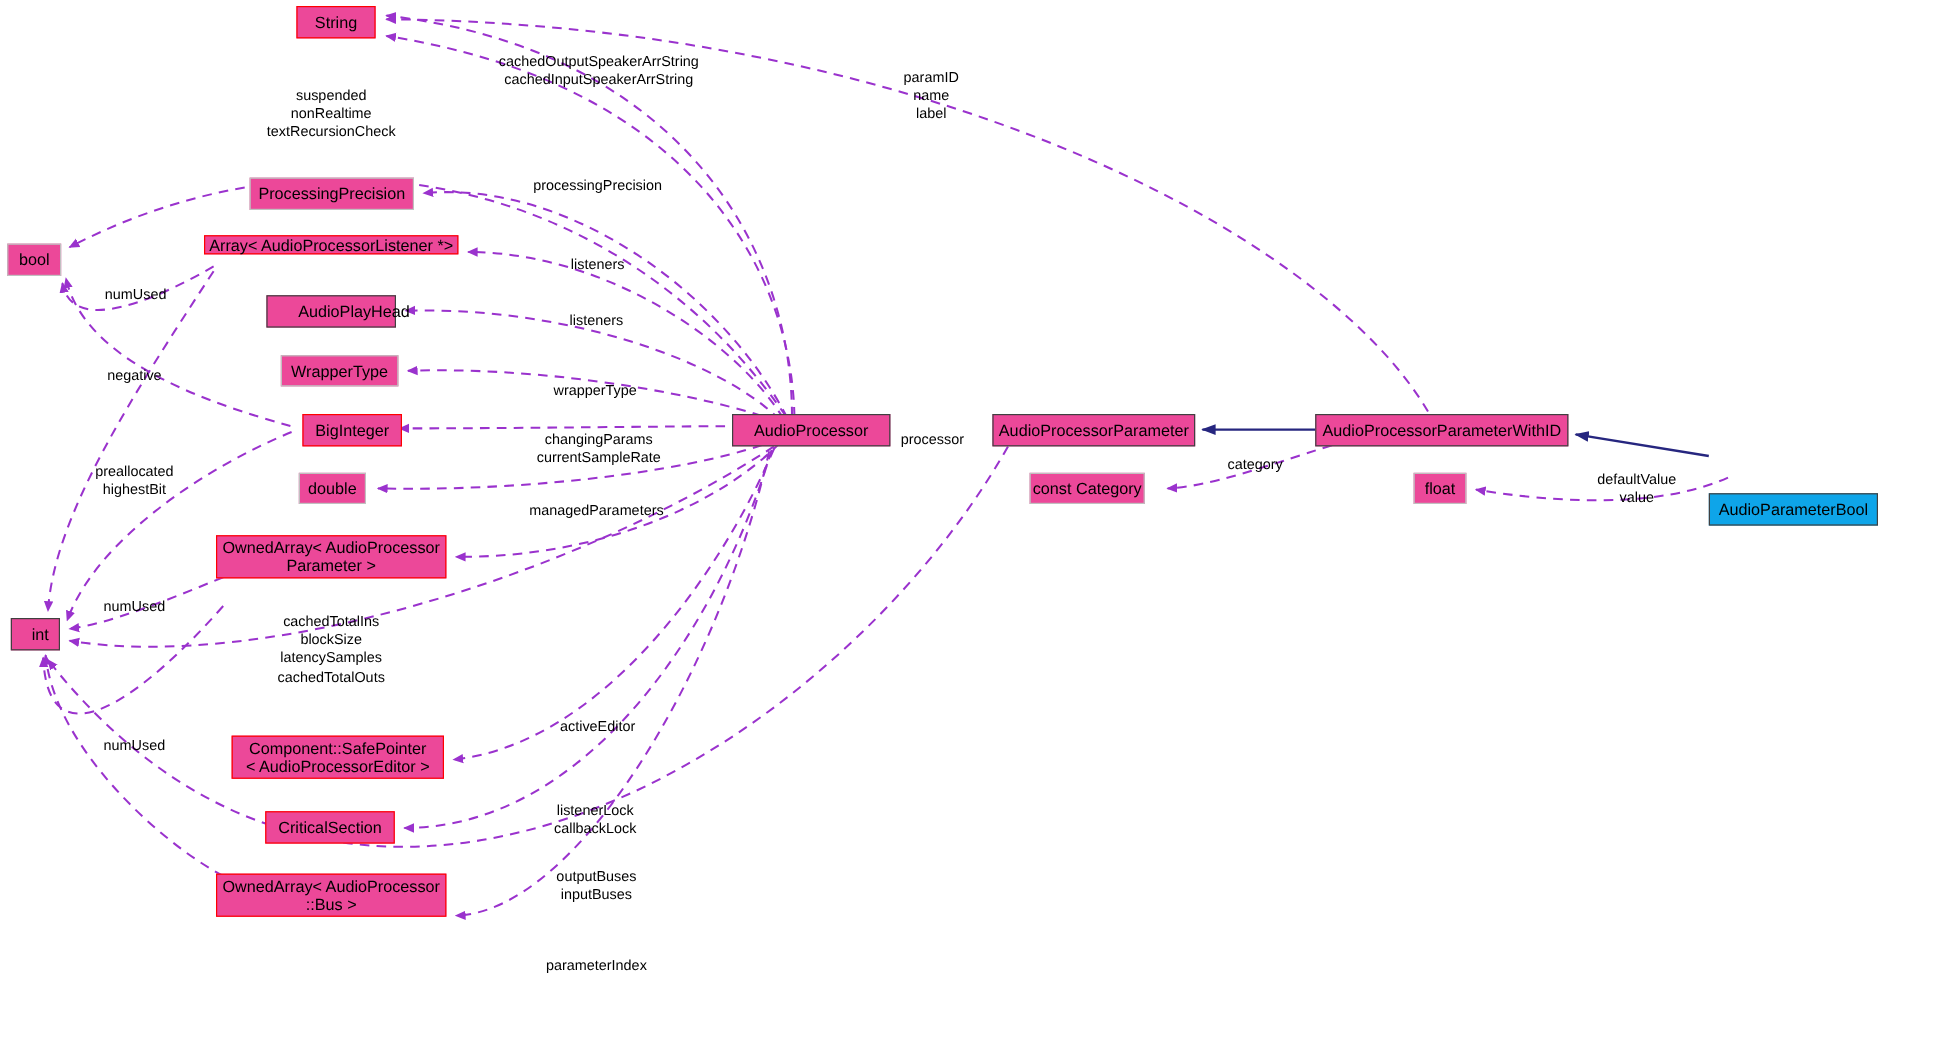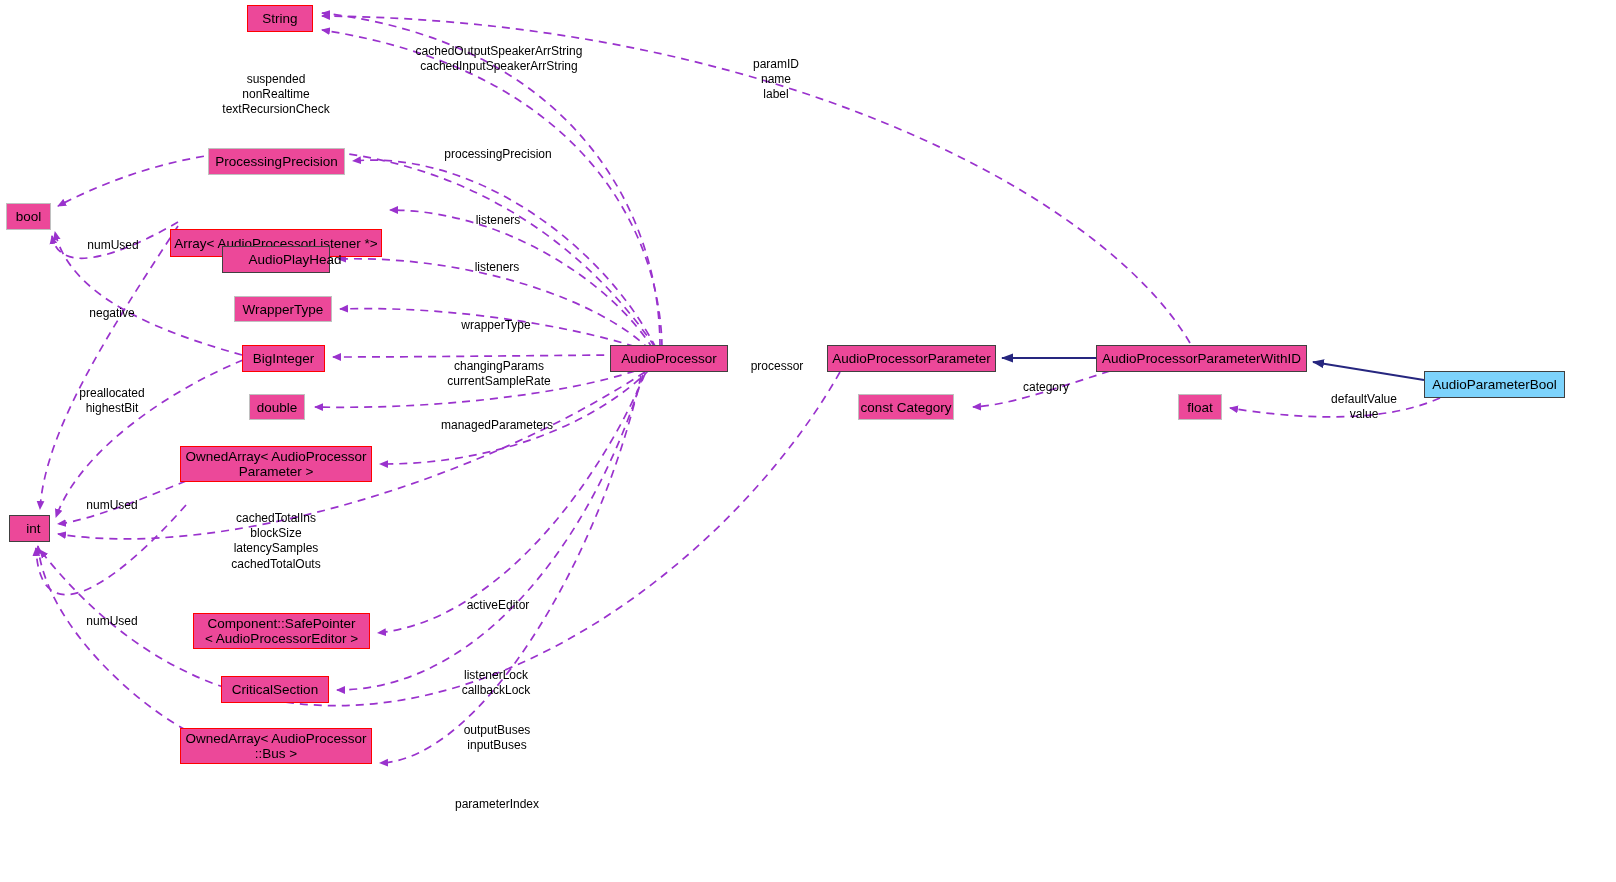--- a/index.html
+++ b/index.html
@@ -34,21 +34,21 @@
     font-size: 13.5px;
     line-height: 15px;
     color: #000000;
     background: #ec4899;
     white-space: pre;
     padding: 0 6px;
   }
   .node.b-red    { border: 1.6px solid #ff0000; }
   .node.b-dark   { border: 1.6px solid #404040; }
   .node.b-gray   { border: 1.4px solid #c0c0c0; }
-  .node.filled   { background: #7dd3fc; border: 1.6px solid #404040; }
+  .node.filled   { background: #0ea5e9; border: 1.6px solid #404040; margin-top: 40px; }
 
   .edge-label {
     position: absolute;
     font-size: 12px;
     line-height: 15.2px;
     color: #000000;
     text-align: center;
     white-space: pre;
     transform: translateX(-50%);
     pointer-events: none;
@@ -124,25 +124,25 @@
     <g fill="none" stroke="#26267f" stroke-width="2" marker-end="url(#arrInh)">
       <path d="M1096,358 L1002,358"></path>
       <path d="M1424,380 L1313,362"></path>
     </g>
   </svg>
 
   <div id="nodes-layer">
       <div class="node b-red" style="left: 247px; top: 5px; width: 66px; height: 27px;">String</div>
       <div class="node b-gray" style="left: 208px; top: 148px; width: 137px; height: 27px;">ProcessingPrecision</div>
       <div class="node b-gray" style="left: 6px; top: 203px; width: 45px; height: 27px;">bool</div>
-      <div class="node b-red" style="left: 170px; top: 196px; width: 212px; height: 28px; margin-top: 33px;">Array&lt; AudioProcessorListener *&gt;</div>
+      <div class="node b-red" style="left: 170px; top: 196px; width: 212px; height: 16px;">Array&lt; AudioProcessorListener *&gt;</div>
       <div class="node b-dark" style="left: 222px; top: 246px; width: 108px; height: 27px; padding-left: 44px;">AudioPlayHead</div>
       <div class="node b-gray" style="left: 234px; top: 296px; width: 98px; height: 26px;">WrapperType</div>
-      <div class="node b-red" style="left: 242px; top: 345px; width: 83px; height: 27px;">BigInteger</div>
-      <div class="node b-dark" style="left: 610px; top: 345px; width: 118px; height: 27px;">AudioProcessor</div>
+      <div class="node b-red" style="left: 252px; top: 345px; width: 83px; height: 27px;">BigInteger</div>
+      <div class="node b-dark" style="left: 610px; top: 345px; width: 132px; height: 27px;">AudioProcessor</div>
       <div class="node b-dark" style="left: 827px; top: 345px; width: 169px; height: 27px;">AudioProcessorParameter</div>
       <div class="node b-dark" style="left: 1096px; top: 345px; width: 211px; height: 27px;">AudioProcessorParameterWithID</div>
       <div class="node filled" style="left: 1424px; top: 371px; width: 141px; height: 27px;">AudioParameterBool</div>
       <div class="node b-gray" style="left: 249px; top: 394px; width: 56px; height: 26px;">double</div>
       <div class="node b-gray" style="left: 858px; top: 394px; width: 96px; height: 26px;">const Category</div>
       <div class="node b-gray" style="left: 1178px; top: 394px; width: 44px; height: 26px;">float</div>
       <div class="node b-red" style="left: 180px; top: 446px; width: 192px; height: 36px;">OwnedArray&lt; AudioProcessor
 Parameter &gt;</div>
       <div class="node b-dark" style="left: 9px; top: 515px; width: 41px; height: 27px; padding-left: 14px;">int</div>
       <div class="node b-red" style="left: 193px; top: 613px; width: 177px; height: 36px;">Component::SafePointer

